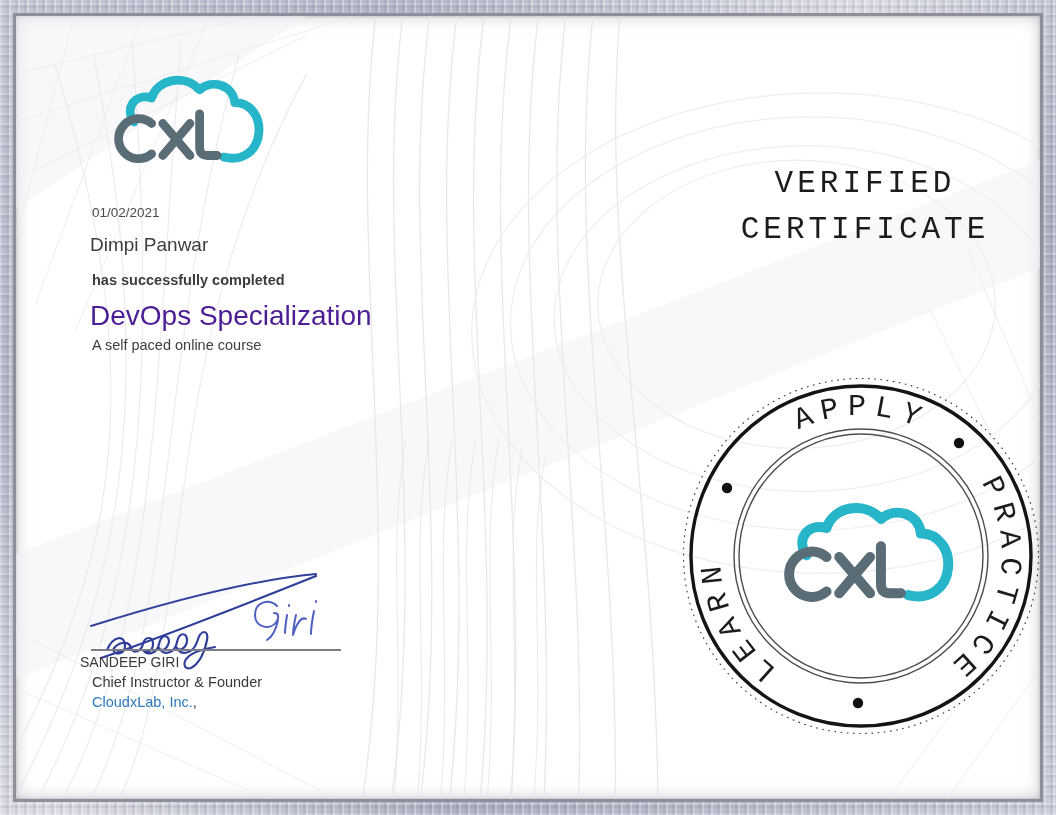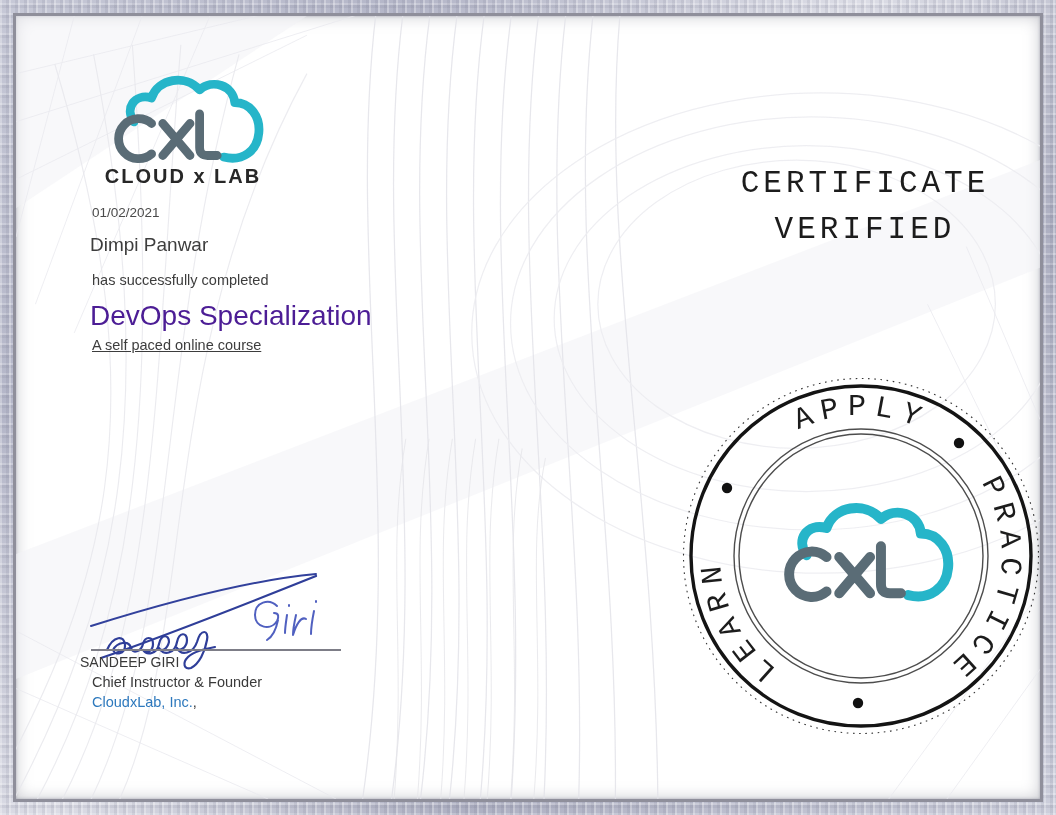--- a/index.html
+++ b/index.html
@@ -19,23 +19,23 @@
     overflow:hidden;
   }
   .bg{position:absolute;inset:0;width:100%;height:100%;}
   .abs{position:absolute;}
   .wordmark{
     left:84px;top:149px;width:166px;text-align:center;
     font-size:20px;font-weight:bold;letter-spacing:2px;color:#272727;white-space:nowrap;
   }
   .date{left:76px;top:189px;font-size:13.5px;color:#4a4a4a;}
   .recipient{left:74px;top:218px;font-size:19px;color:#3d3d3d;}
-  .completed{left:76px;top:256px;font-size:14.5px;color:#3d3d3d;}
+  .completed{left:76px;top:256px;font-size:14.5px;color:#3d3d3d;font-weight:bold;}
   .course{left:74px;top:284px;font-size:28px;color:#4c1d95;}
-  .subtitle{left:76px;top:321px;font-size:14.5px;color:#3d3d3d;text-decoration:underline;}
+  .subtitle{left:76px;top:321px;font-size:14.5px;color:#3d3d3d;}
   .verified{
     left:660px;top:145px;width:378px;text-align:center;
     font-family:"Liberation Mono",monospace;font-size:31px;line-height:46px;
     letter-spacing:4px;color:#1c1c1c;white-space:nowrap;
   }
   .sig-line{left:75px;top:633px;width:250px;height:2px;background:#7d7d87;}
   .sig-name{left:64px;top:638px;font-size:14px;color:#3a3a3a;text-align:right;}
   .sig-role{left:76px;top:658px;font-size:14.5px;color:#3a3a3a;}
   .sig-org{left:76px;top:678px;font-size:14.5px;color:#3a3a3a;}
   .org-link{color:#2e79bd;text-decoration:none;cursor:pointer;text-align:center;}
@@ -111,31 +111,30 @@
             <path d="M 76 64 L 110 104 M 110 64 L 76 104" stroke="#5a6c76" stroke-width="11"></path>
             <path d="M 122 52 L 122 94 Q 122 104 132 104 L 144 104" stroke="#5a6c76" stroke-width="11"></path>
           </g>
         </symbol>
       </defs>
     </svg>
 
     <svg class="abs" style="left:86px;top:56px" width="160" height="95" viewBox="0 0 200 118" overflow="visible">
       <use href="#cxl-logo" width="200" height="118"></use>
     </svg>
-    <div class="abs wordmark">CLOUD x LAB</div>
 
     <div class="abs date">01/02/2021</div>
     <div class="abs recipient">Dimpi Panwar</div>
     <div class="abs completed">has successfully completed</div>
     <div class="abs course">DevOps Specialization</div>
     <div class="abs subtitle">A self paced online course</div>
 
     <div class="abs verified">
+      <div>VERIFIED</div>
       <div>CERTIFICATE</div>
-      <div>VERIFIED</div>
     </div>
 
     <svg class="abs" style="left:655px;top:350px" width="380" height="380" viewBox="0 0 380 380" overflow="visible">
       <defs>
         <path id="sealTextCircle" d="M 49 190 A 141 141 0 0 1 331 190 A 141 141 0 0 1 49 190" fill="none"></path>
       </defs>
       <circle cx="190" cy="190" r="177.5" fill="none" stroke="#333" stroke-width="1.1" stroke-dasharray="1.6 4.6"></circle>
       <circle cx="190" cy="190" r="170" fill="none" stroke="#141414" stroke-width="3.4"></circle>
       <circle cx="190" cy="190" r="127" fill="none" stroke="#4d4d4d" stroke-width="1.4"></circle>
       <circle cx="190" cy="190" r="122" fill="none" stroke="#4d4d4d" stroke-width="1.4"></circle>

